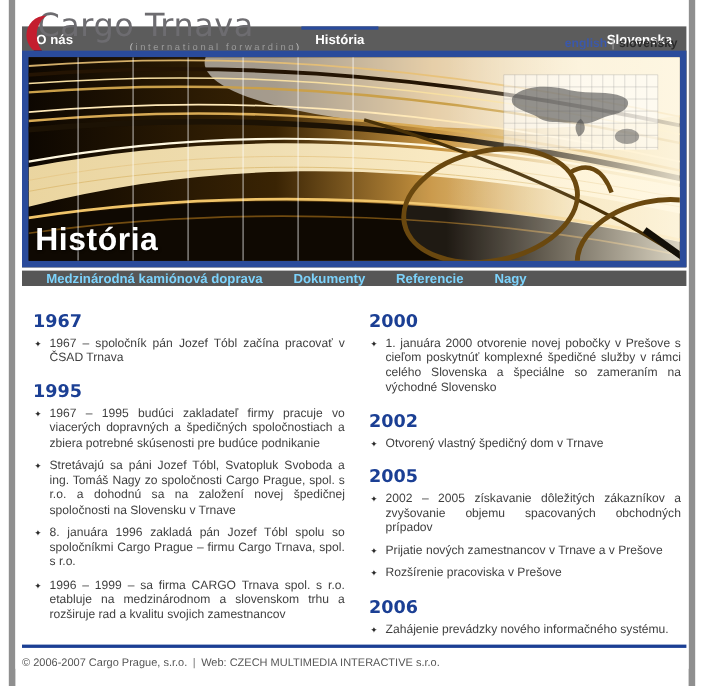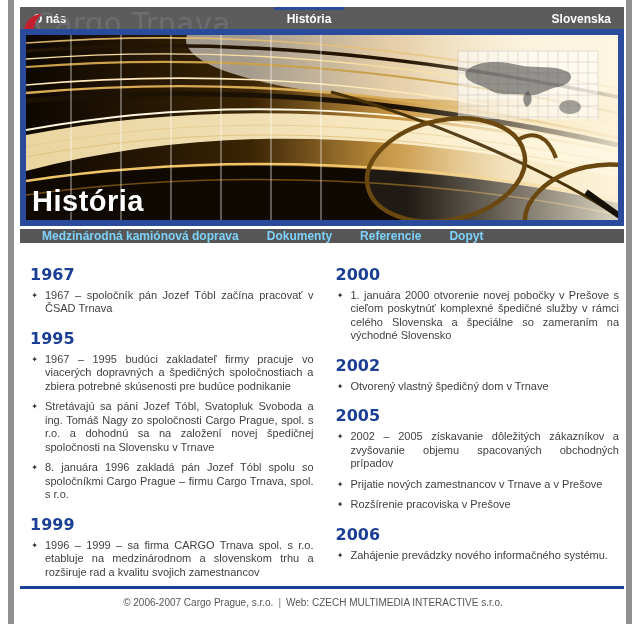--- a/index.html
+++ b/index.html
@@ -50,21 +50,21 @@
   .year { font-family:"DejaVu Sans", sans-serif; font-size:16px; font-weight:bold; color:#1b3f94;
           margin:13px 0 4px; }
   .entry:first-child .year { margin-top:12px; }
   .bullet { display:flex; gap:6px; font-size:11px; line-height:13.5px; color:#3f3f3f;
             text-align:justify; margin:5px 0 7px; }
   .bullet .mark { flex:0 0 9px; font-size:8px; line-height:13px; color:#2b2b2b; text-align:center; }
   .bullet .txt { flex:1; }
 
   
   .footer { margin:0 2px 0 6px; border-top:3px solid #1b3f94; padding:8px 18px 0 0;
-            text-align:center; font-size:10px; color:#555555; }
+            text-align:left; font-size:10px; color:#555555; }
   .footer .sep { padding:0 5px; color:#777; }
 </style>
 </head>
 <body>
 
 <div class="side-rail rail-left"></div>
 <div class="side-rail rail-right"></div>
 
 <div class="page">
 
@@ -152,21 +152,21 @@
 
       <path d="M45,0V185 M95,0V185 M145,0V185 M195,0V185 M245,0V185 M295,0V185" stroke="#ffffff" stroke-width="1.3" opacity="0.5"></path>
     </svg>
     <div class="hero-title">História</div>
   </div>
 
   <div class="sub-nav">
     <div class="sub-item">Medzinárodná kamiónová doprava</div>
     <div class="sub-item">Dokumenty</div>
     <div class="sub-item">Referencie</div>
-    <div class="sub-item">Dopyt</div>
+    <div class="sub-item">Nagy</div>
   </div>
 
   <div class="content">
     <div class="col">
       <div class="entry">
         <div class="year">1967</div>
         <div class="bullet">
           <span class="mark">✦</span>
           <span class="txt">1967 – spoločník pán Jozef Tóbl začína pracovať v ČSAD Trnava</span>
         </div>
@@ -182,21 +182,20 @@
           <span class="txt">Stretávajú sa páni Jozef Tóbl, Svatopluk Svoboda a ing. Tomáš Nagy zo spoločnosti Cargo Prague, spol. s r.o. a dohodnú sa na založení novej špedičnej spoločnosti na Slovensku v Trnave</span>
         </div>
       </div>
       <div class="entry">
         <div class="bullet">
           <span class="mark">✦</span>
           <span class="txt">8. januára 1996 zakladá pán Jozef Tóbl spolu so spoločníkmi Cargo Prague – firmu Cargo Trnava, spol. s r.o.</span>
         </div>
       </div>
       <div class="entry">
-        <div class="year">1999</div>
         <div class="bullet">
           <span class="mark">✦</span>
           <span class="txt">1996 – 1999 – sa firma CARGO Trnava spol. s r.o. etabluje na medzinárodnom a slovenskom trhu a rozširuje rad a kvalitu svojich zamestnancov</span>
         </div>
       </div>
     </div>
     <div class="col">
       <div class="entry">
         <div class="year">2000</div>
         <div class="bullet">

